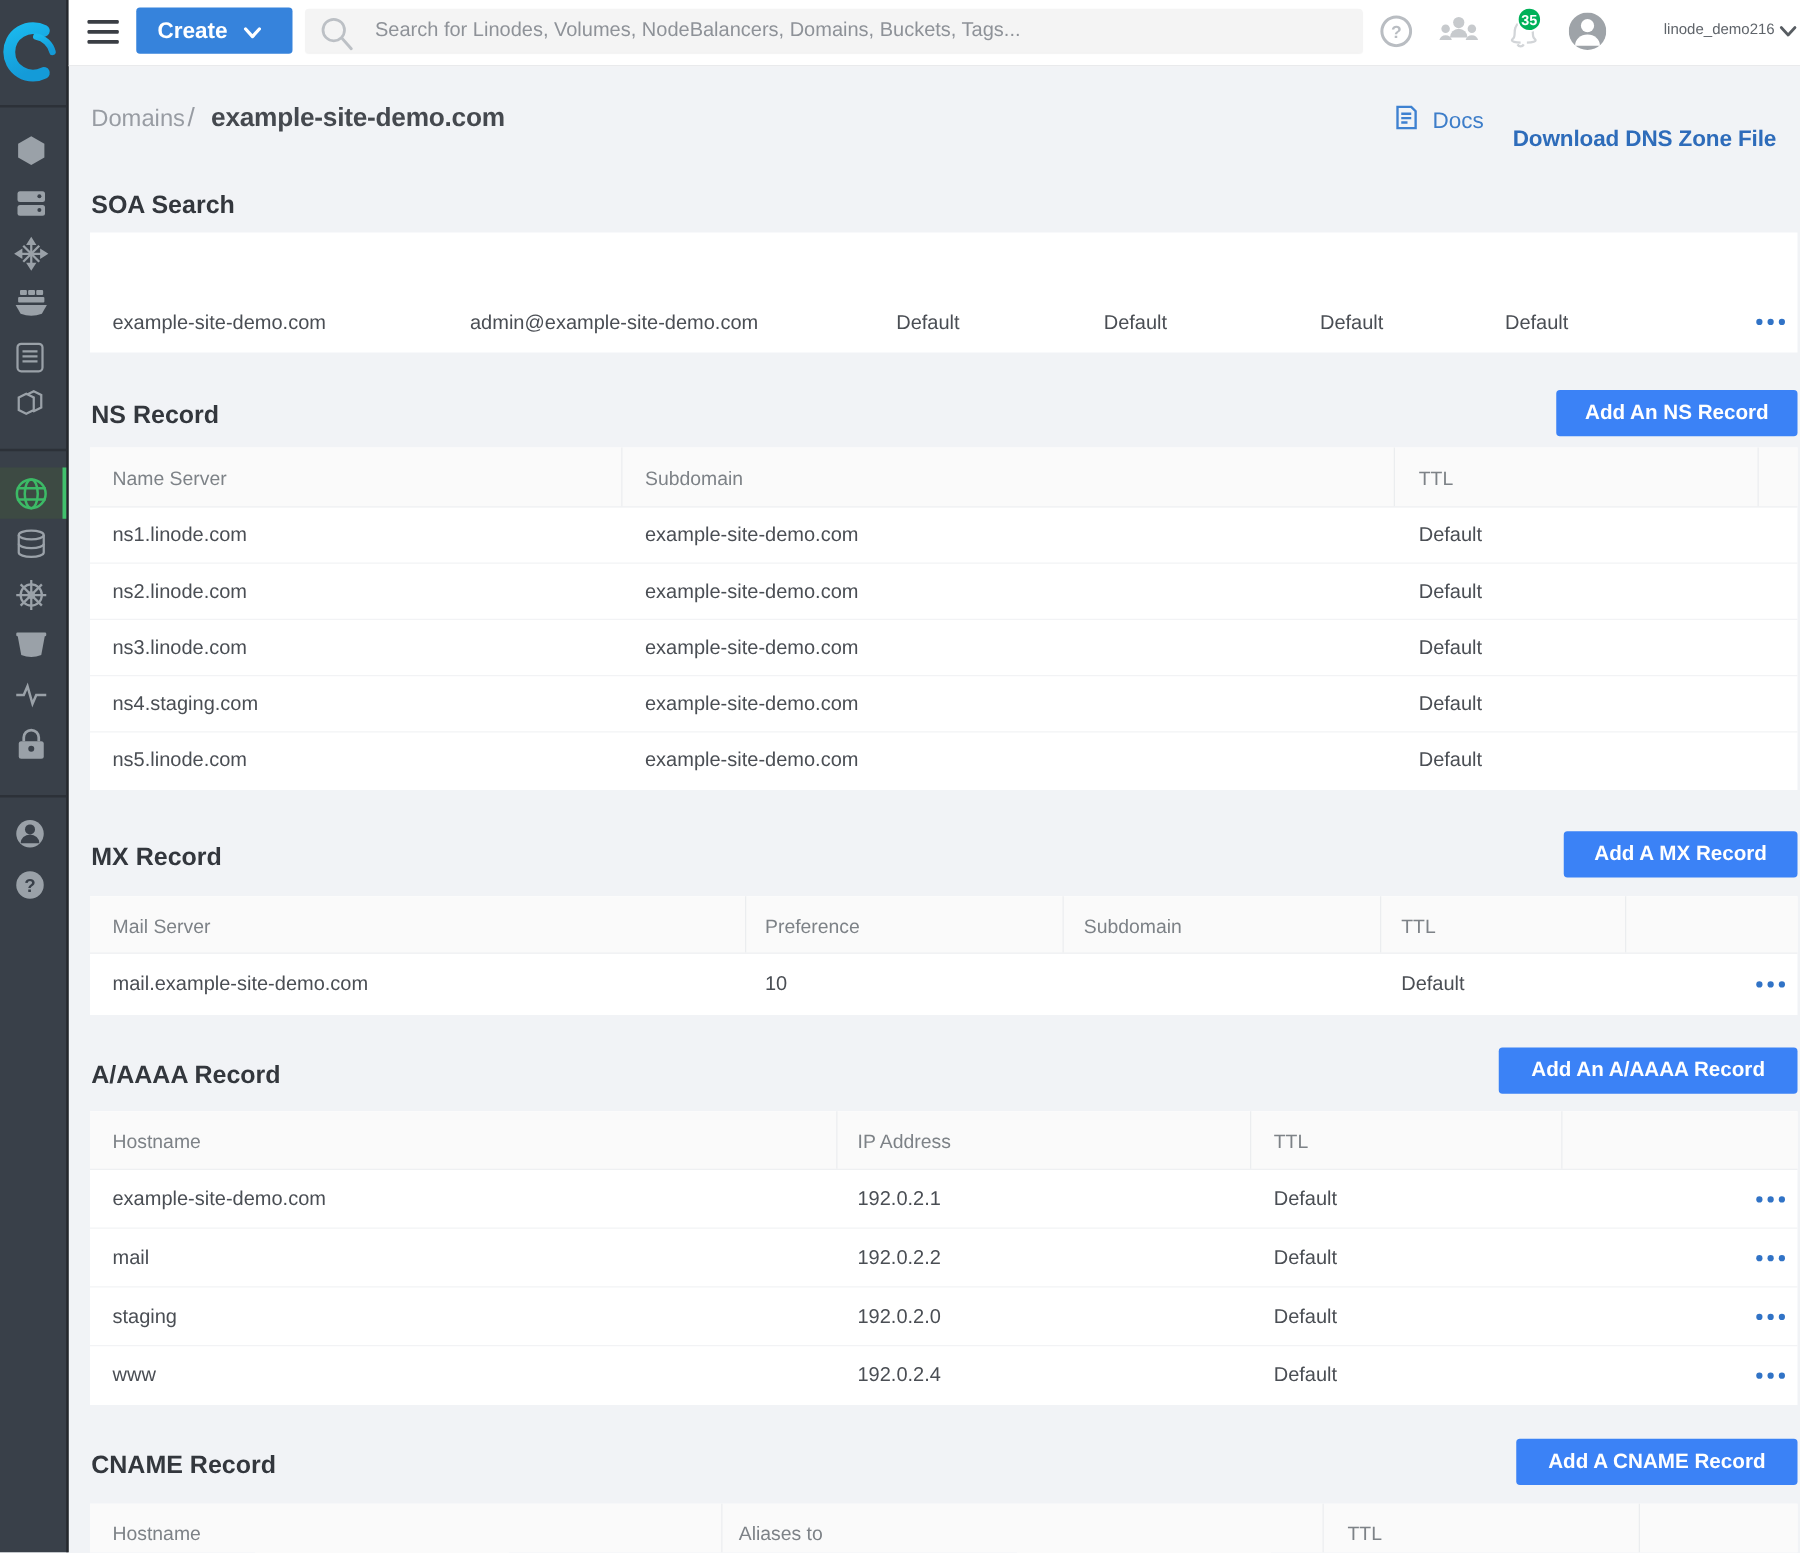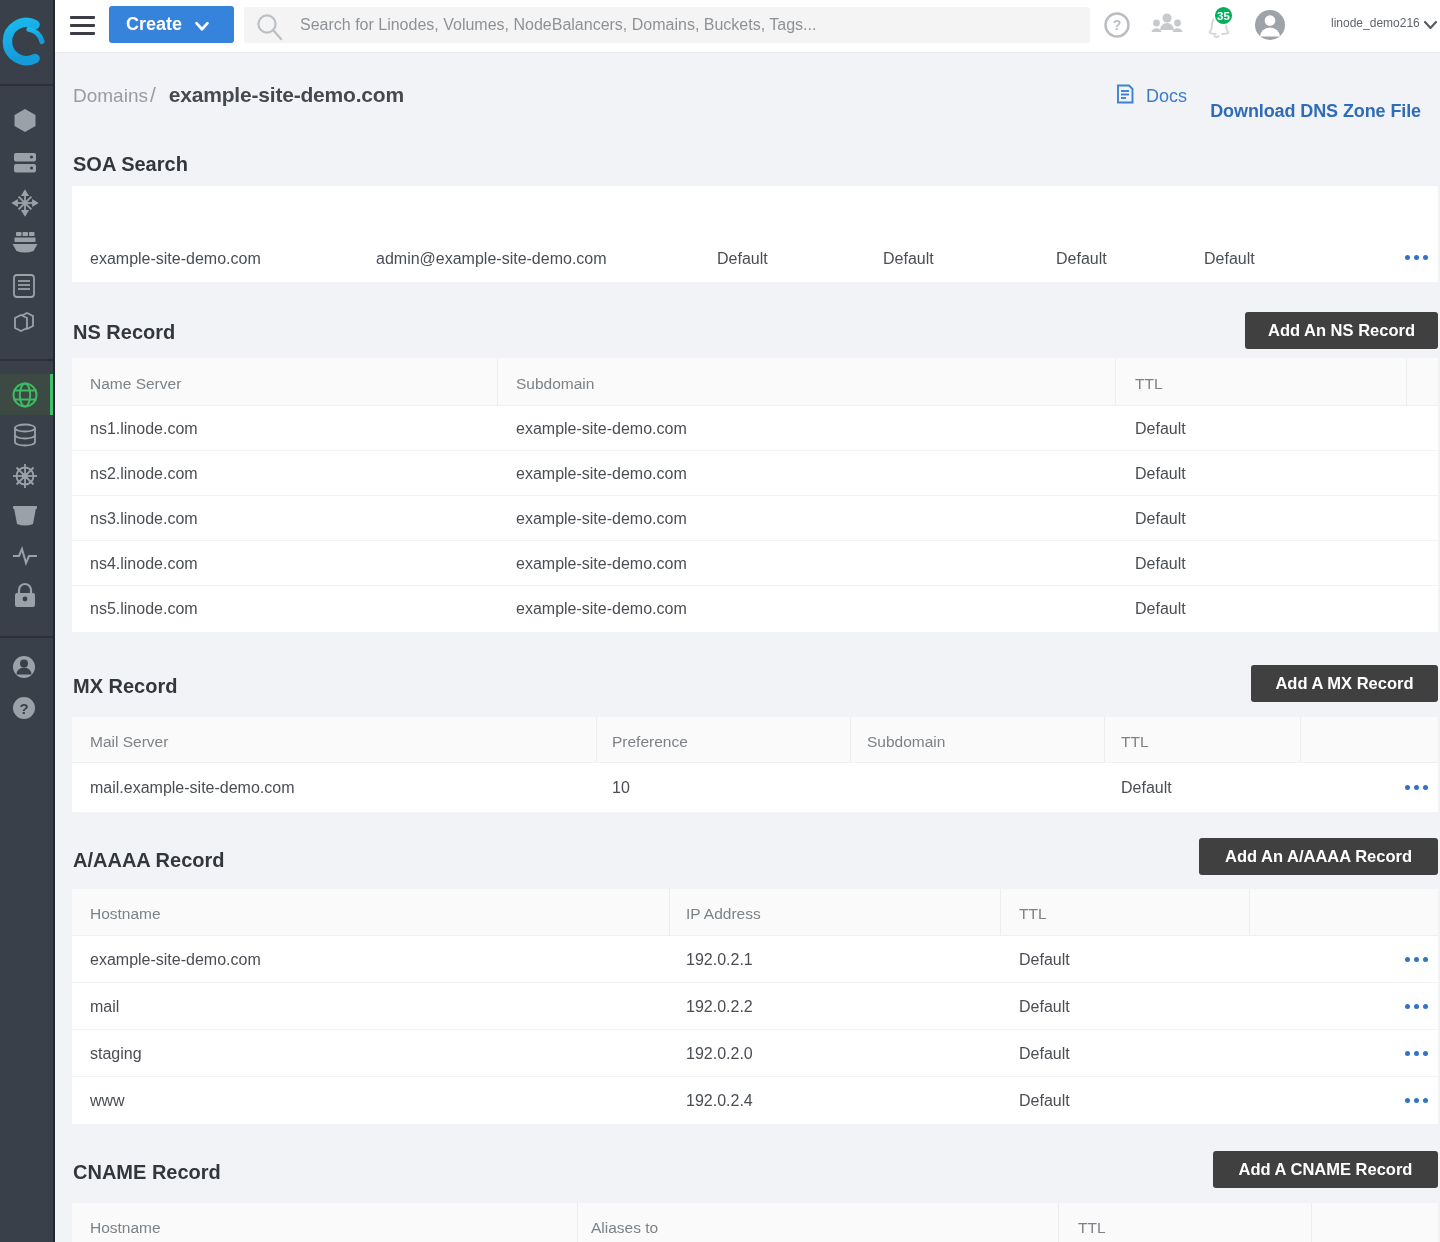--- a/index.html
+++ b/index.html
@@ -17,21 +17,21 @@
 #searchph { position:absolute; left:56px; top:9px; font-size:16px; color:#8e9298; }
 
 
 #crumb { position:absolute; left:73px; top:83px; font-size:21px; color:#989ca3; }
 #crumb b { color:#45494f; font-weight:700; letter-spacing:-0.2px; }
 #docs { position:absolute; left:1146px; top:86px; font-size:18px; color:#3d7dc9; white-space:nowrap; }
 #dl { position:absolute; right:19px; top:85px; font-size:18px; font-weight:bold; color:#2e6cba; white-space:nowrap; letter-spacing:-0.1px;margin-top:16px; }
 
 
 .sect { position:absolute; left:73px; font-size:20px; font-weight:700; color:#33373d; }
-.btn { position:absolute; height:37px; background:#404040; border-radius:3px; color:#fff; font-size:16.5px; font-weight:bold; text-align:center; line-height:37px; }
+.btn { position:absolute; height:37px; background:#3b82f6; border-radius:3px; color:#fff; font-size:16.5px; font-weight:bold; text-align:center; line-height:37px; }
 
 .tbl { position:absolute; left:72px; width:1366px; background:#fff; }
 .thead { position:absolute; left:0; right:0; top:0; background:#fafafa; border-bottom:1px solid #eef0f2; }
 .vsep { position:absolute; top:0; bottom:0; width:1px; background:#ebedef; }
 .th { position:absolute; font-size:15.5px; color:#7d8287; }
 .td { position:absolute; font-size:16px; color:#4a4e54; }
 .tr { position:absolute; left:0; right:0; }
 .rowline { border-bottom:1px solid #f2f3f5; }
 .dots { position:absolute; right:10px; width:23px; height:6px; }
 .dots i { position:absolute; top:0; width:5px; height:5px; border-radius:50%; background:#3173c6; }
@@ -252,21 +252,21 @@
     <div class="td" style="left:18px;top:14px">ns2.linode.com</div>
     <div class="td" style="left:444px;top:14px">example-site-demo.com</div>
     <div class="td" style="left:1063px;top:14px">Default</div>
   </div>
   <div class="tr rowline" style="top:138px;height:45px">
     <div class="td" style="left:18px;top:14px">ns3.linode.com</div>
     <div class="td" style="left:444px;top:14px">example-site-demo.com</div>
     <div class="td" style="left:1063px;top:14px">Default</div>
   </div>
   <div class="tr rowline" style="top:183px;height:45px">
-    <div class="td" style="left:18px;top:14px">ns4.linode.com</div>
+    <div class="td" style="left:18px;top:14px">ns4.staging.com</div>
     <div class="td" style="left:444px;top:14px">example-site-demo.com</div>
     <div class="td" style="left:1063px;top:14px">Default</div>
   </div>
   <div class="tr" style="top:228px;height:46px">
     <div class="td" style="left:18px;top:14px">ns5.linode.com</div>
     <div class="td" style="left:444px;top:14px">example-site-demo.com</div>
     <div class="td" style="left:1063px;top:14px">Default</div>
   </div>
 </div>
 

